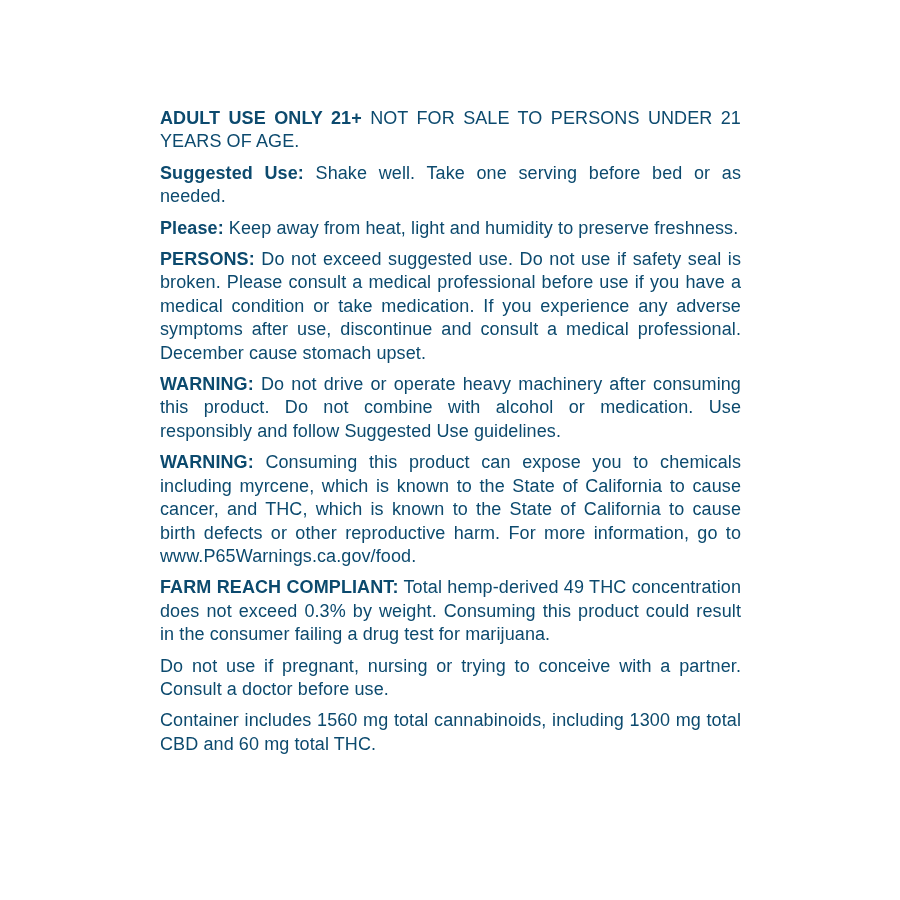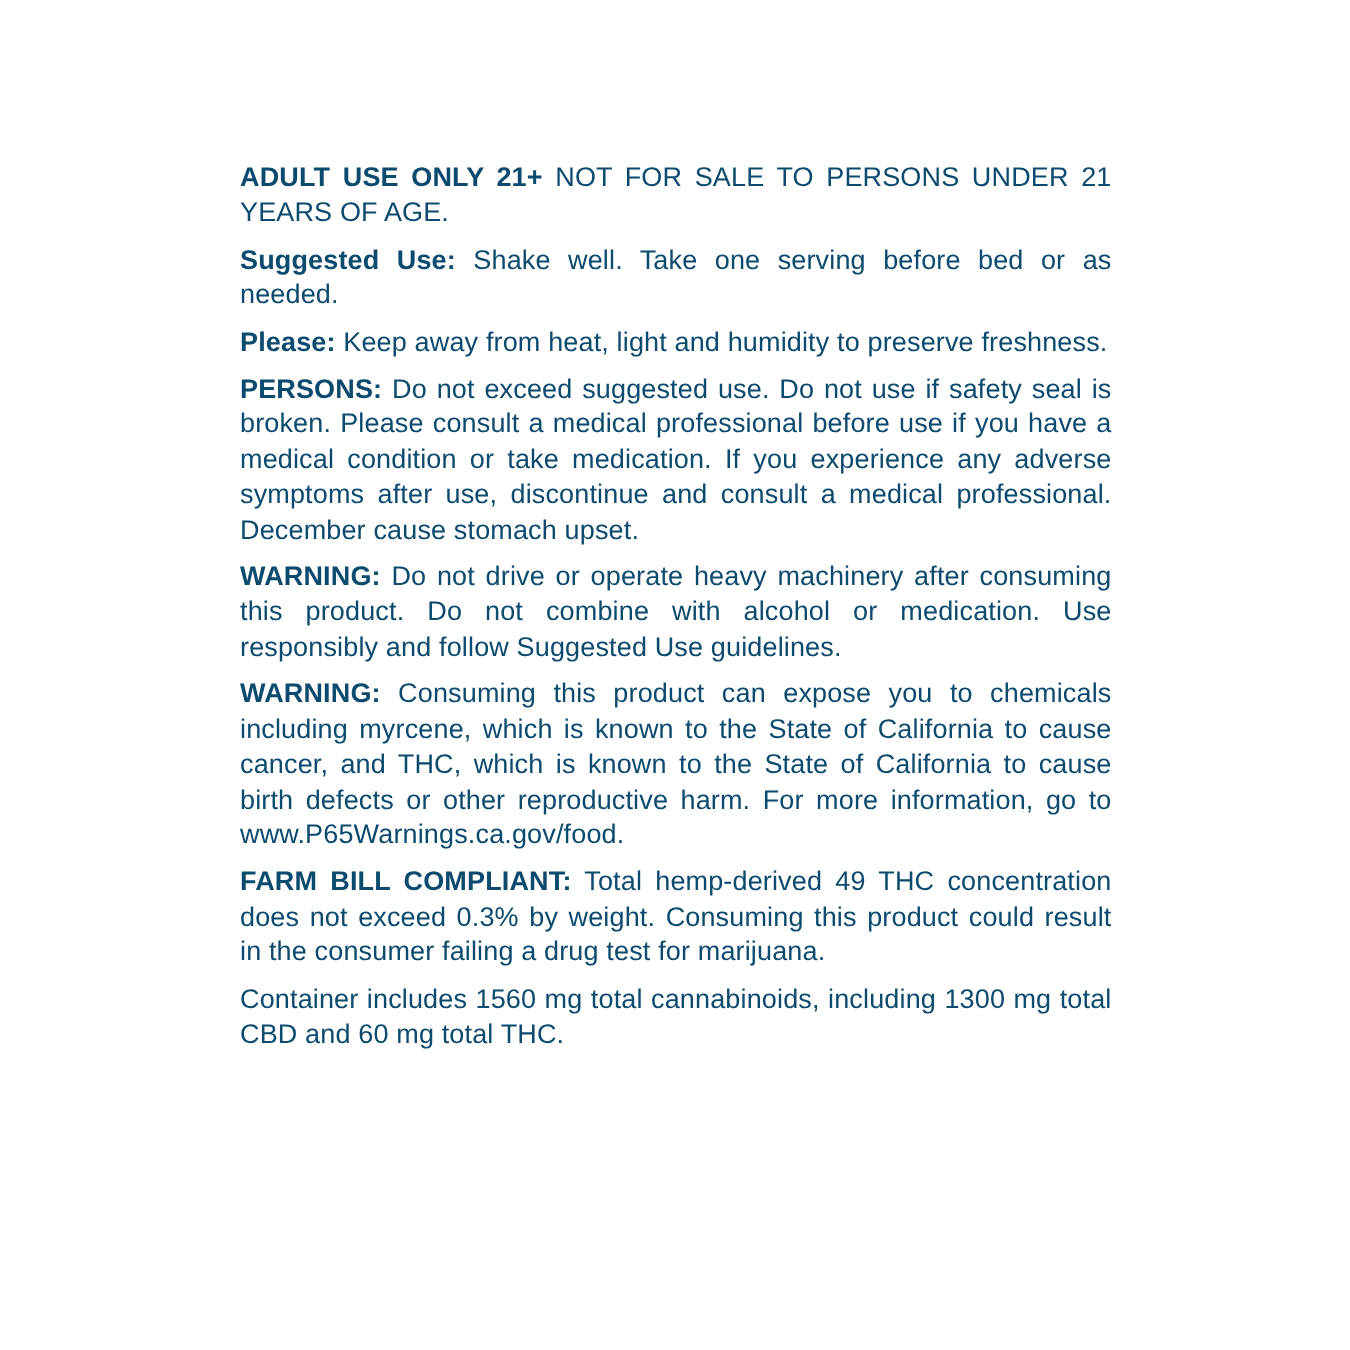--- a/index.html
+++ b/index.html
@@ -46,19 +46,20 @@
   <p class="para"><b class="lead">Suggested Use:</b> <span>Shake well. Take one serving before bed or as needed.</span></p>
 
   <p class="para"><b class="lead">Please:</b> <span>Keep away from heat, light and humidity to preserve freshness.</span></p>
 
   <p class="para"><b class="lead">PERSONS:</b> <span>Do not exceed suggested use. Do not use if safety seal is broken. Please consult a medical professional before use if you have a medical condition or take medication. If you experience any adverse symptoms after use, discontinue and consult a medical professional. December cause stomach upset.</span></p>
 
   <p class="para"><b class="lead">WARNING:</b> <span>Do not drive or operate heavy machinery after consuming this product. Do not combine with alcohol or medication. Use responsibly and follow Suggested Use guidelines.</span></p>
 
   <p class="para"><b class="lead">WARNING:</b> <span>Consuming this product can expose you to chemicals including myrcene, which is known to the State of California to cause cancer, and THC, which is known to the State of California to cause birth defects or other reproductive harm. For more information, go to www.P65Warnings.ca.gov/food.</span></p>
 
-  <p class="para"><b class="lead">FARM BILL COMPLIANT:</b> <span>Total hemp-derived 49 THC concentration does not exceed 0.3% by weight. Consuming this product could result in the consumer failing a drug test for marijuana.</span></p>
+  <p class="para"><b class="lead">FARM REACH COMPLIANT:</b> <span>Total hemp-derived 49 THC concentration does not exceed 0.3% by weight. Consuming this product could result in the consumer failing a drug test for marijuana.</span></p>
 
 
+  <p class="para"><span>Do not use if pregnant, nursing or trying to conceive with a partner. Consult a doctor before use.</span></p>
 
   <p class="para"><span>Container includes 1560 mg total cannabinoids, including 1300 mg total CBD and 60 mg total THC.</span></p>
 
 </div>
 
 </body></html>

